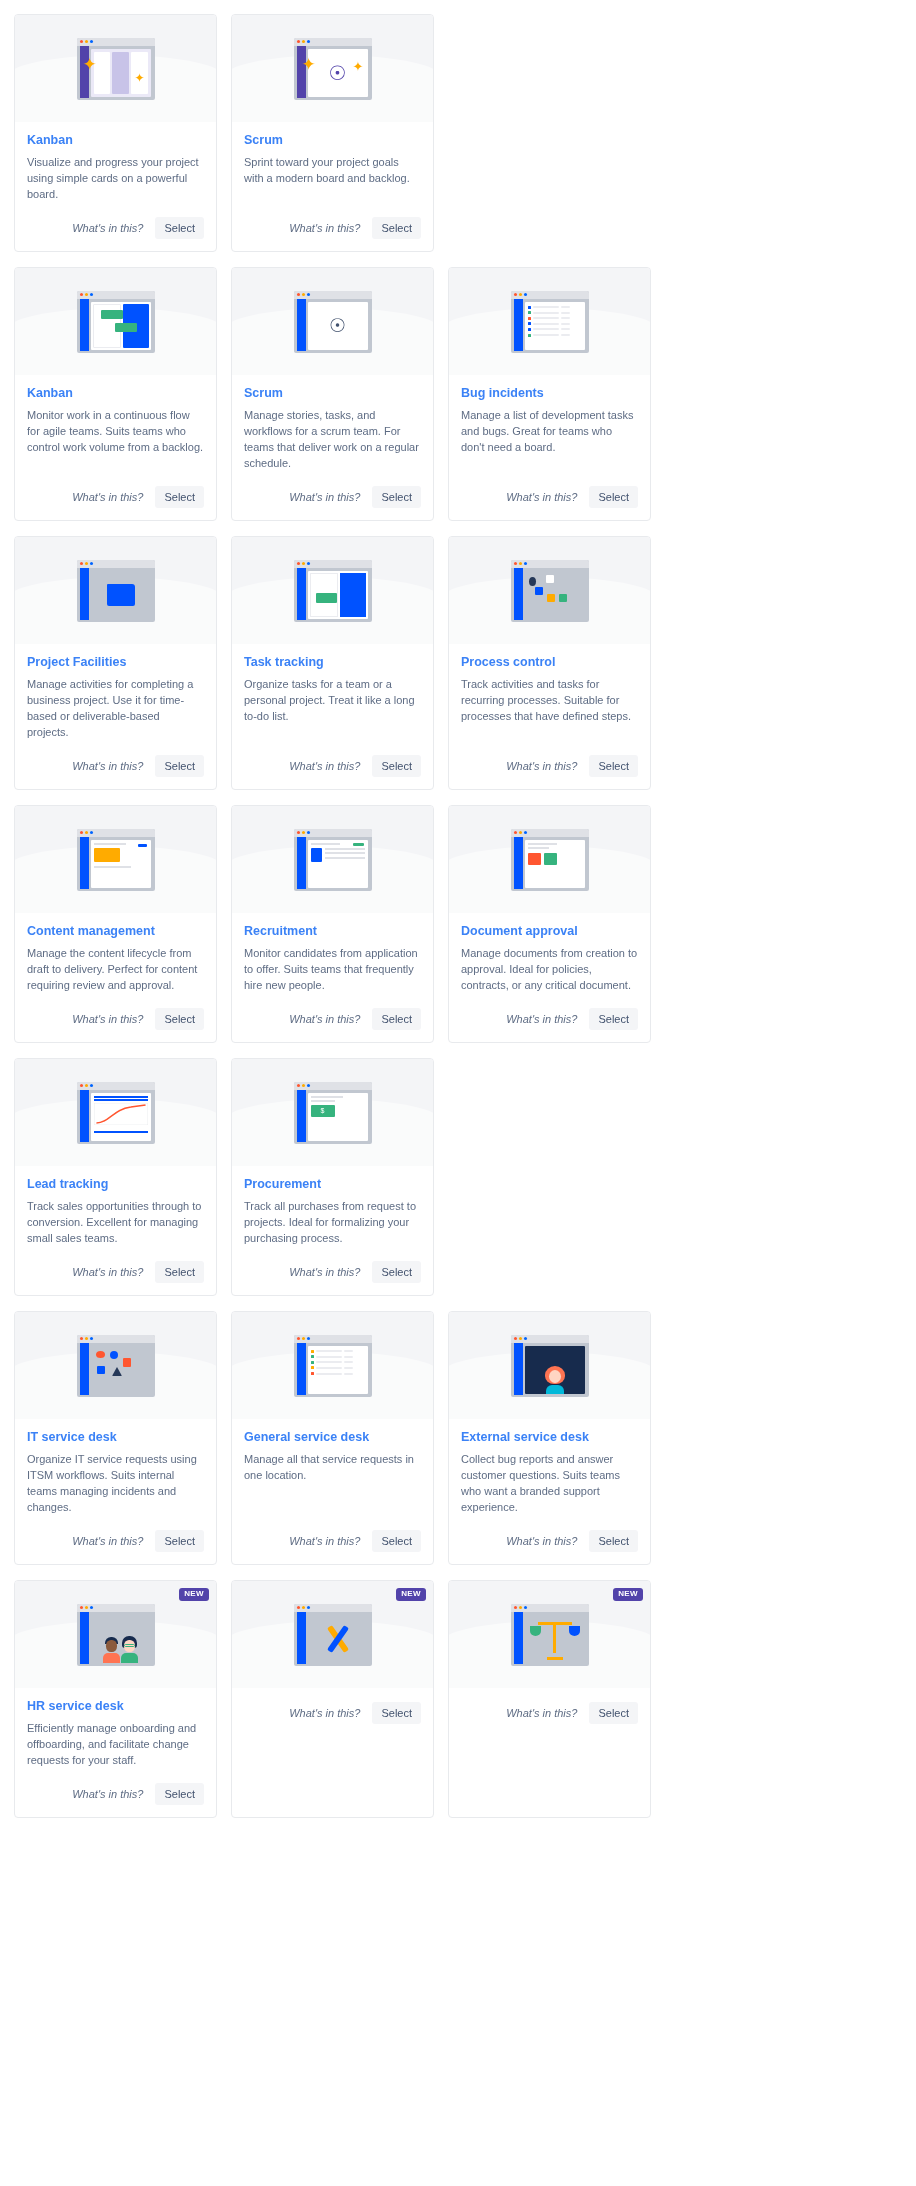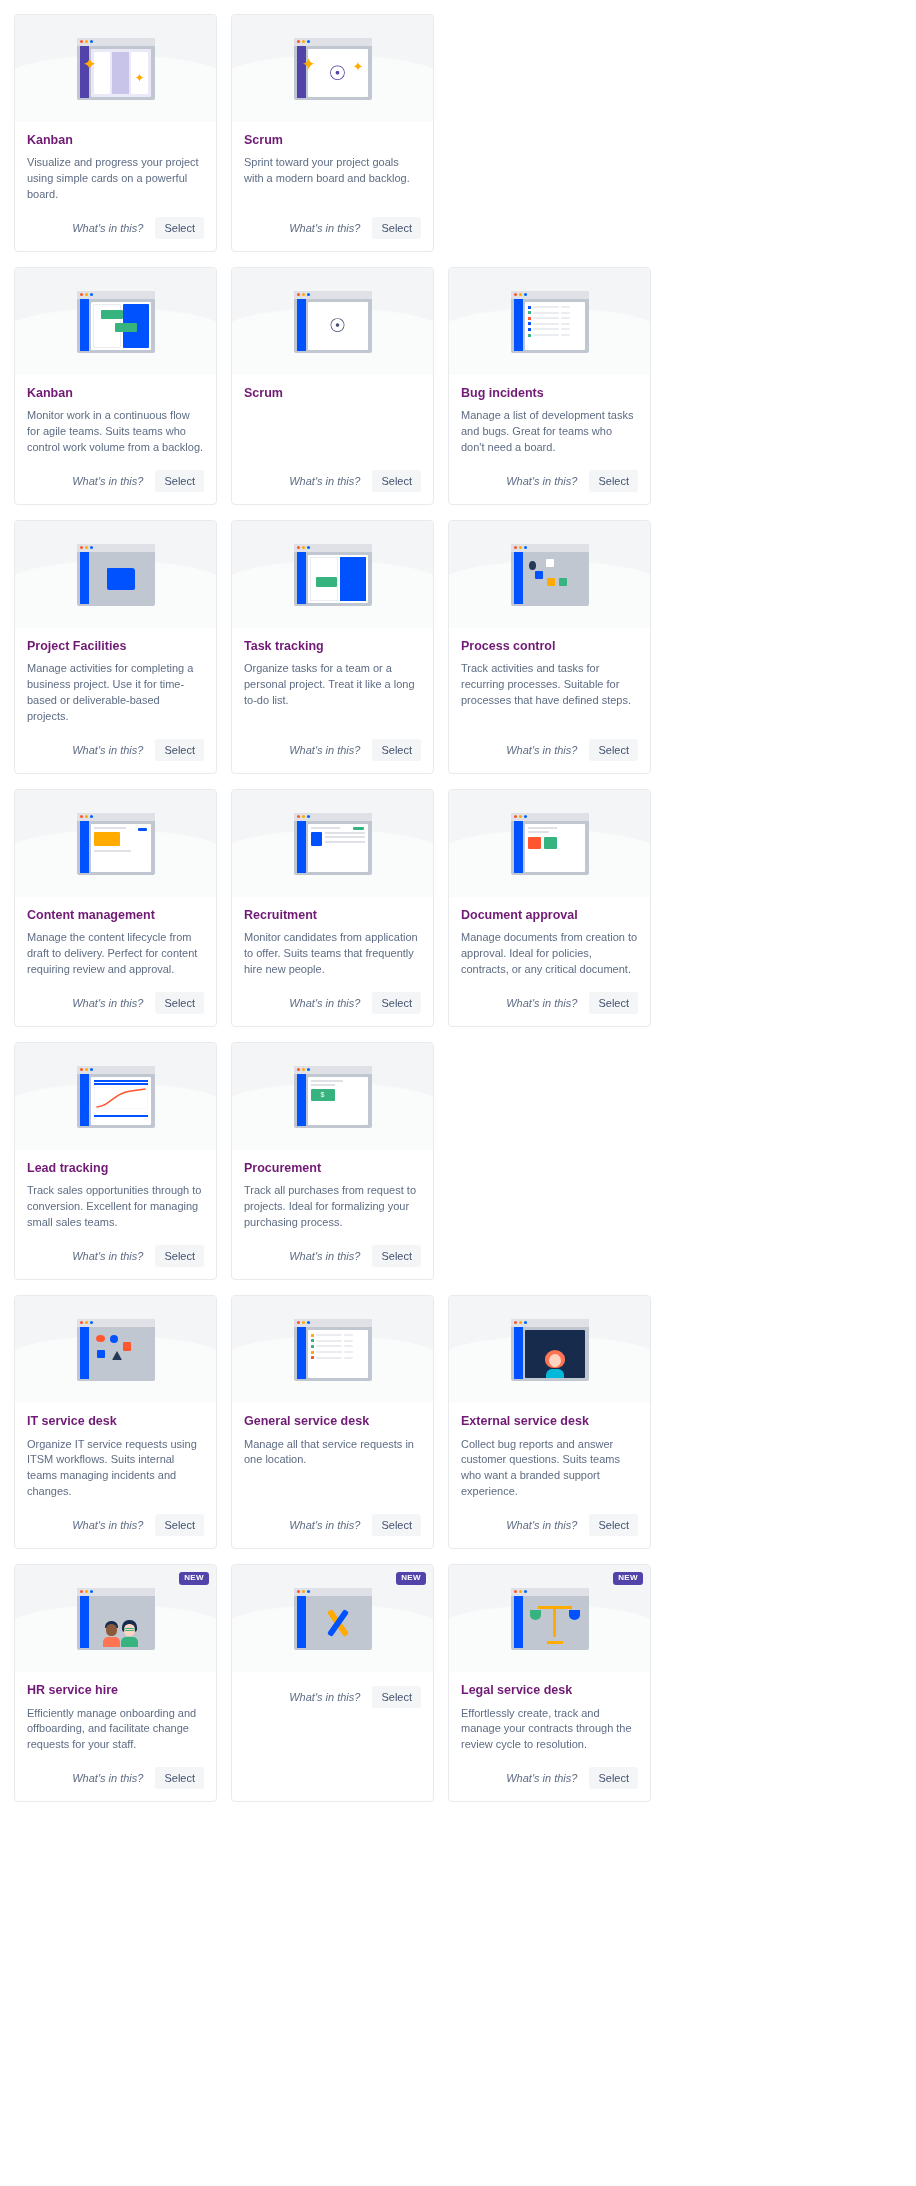--- a/index.html
+++ b/index.html
@@ -107,21 +107,21 @@
   .listrow i { width: 3px; height: 3px; border-radius: .5px; display:block; flex: 0 0 auto; }
   .listrow span { height: 2px; background: #ebecf0; border-radius: 1px; display:block; }
 
   .sq { position: absolute; border-radius: 1px; }
 
   
   .body-txt { padding: 10px 12px 0 12px; flex: 1 1 auto; }
   .card-title {
     font-size: 12.5px;
     font-weight: bold;
-    color: #701a75;
+    color: #3b82f6;
     line-height: 1.3;
     margin-bottom: 7px;
   }
   .card-desc {
     font-size: 11px;
     color: #5e6c84;
     line-height: 1.45;
   }
 
   .footer {
@@ -267,20 +267,21 @@
               </div>
               <div class="sidebar "></div>
               <div class="body">
                 <div class="sheet" style="display:flex;align-items:center;justify-content:center;color:#42526e;font-size:19px;">☉</div>
               </div>
             </div>
           </div>
         </div>
         <div class="body-txt">
           <div class="card-title">Scrum</div>
+          <div class="card-desc">Manage stories, tasks, and workflows for a scrum team. For teams that deliver work on a regular schedule.</div>
         </div>
         <div class="footer">
           <button class="link-what">What's in this?</button>
           <button class="btn-select">Select</button>
         </div>
       </div>
       <div class="card">
         <div class="illo">
           <div class="wave"></div>
           <div class="art">
@@ -751,21 +752,21 @@
                     <div style="position:absolute;left:3px;top:5px;width:11px;height:12px;background:#ffd5c2;border-radius:45%"></div>
                     <div style="position:absolute;left:3px;top:9px;width:11px;height:3px;border:1px solid #36b37e;border-radius:2px"></div>
                     <div style="position:absolute;left:0;bottom:0;width:17px;height:10px;background:#36b37e;border-radius:5px 5px 0 0"></div>
                   </div>
                 </div>
               </div>
             </div>
           </div>
         </div>
         <div class="body-txt">
-          <div class="card-title">HR service hire</div>
+          <div class="card-title">HR service desk</div>
           <div class="card-desc">Efficiently manage onboarding and offboarding, and facilitate change requests for your staff.</div>
         </div>
         <div class="footer">
           <button class="link-what">What's in this?</button>
           <button class="btn-select">Select</button>
         </div>
       </div>
       <div class="card">
         <div class="illo">
           <div class="wave"></div>
@@ -811,23 +812,19 @@
                   <div style="position:absolute;width:3px;height:28px;background:#ffab00;"></div>
                   <div style="position:absolute;top:7px;width:34px;height:3px;background:#ffab00;"></div>
                   <div style="position:absolute;top:11px;left:5px;width:11px;height:10px;background:#36b37e;border-radius:0 0 50% 50%"></div>
                   <div style="position:absolute;top:11px;right:5px;width:11px;height:10px;background:#0052ff;border-radius:0 0 50% 50%"></div>
                   <div style="position:absolute;bottom:3px;width:16px;height:3px;background:#ffab00;"></div>
                 </div>
               </div>
             </div>
           </div>
         </div>
-        <div class="body-txt">
-          <div class="card-title">Legal service desk</div>
-          <div class="card-desc">Effortlessly create, track and manage your contracts through the review cycle to resolution.</div>
-        </div>
         <div class="footer">
           <button class="link-what">What's in this?</button>
           <button class="btn-select">Select</button>
         </div>
       </div>
     </div>
   </div>
 
 </body></html>

